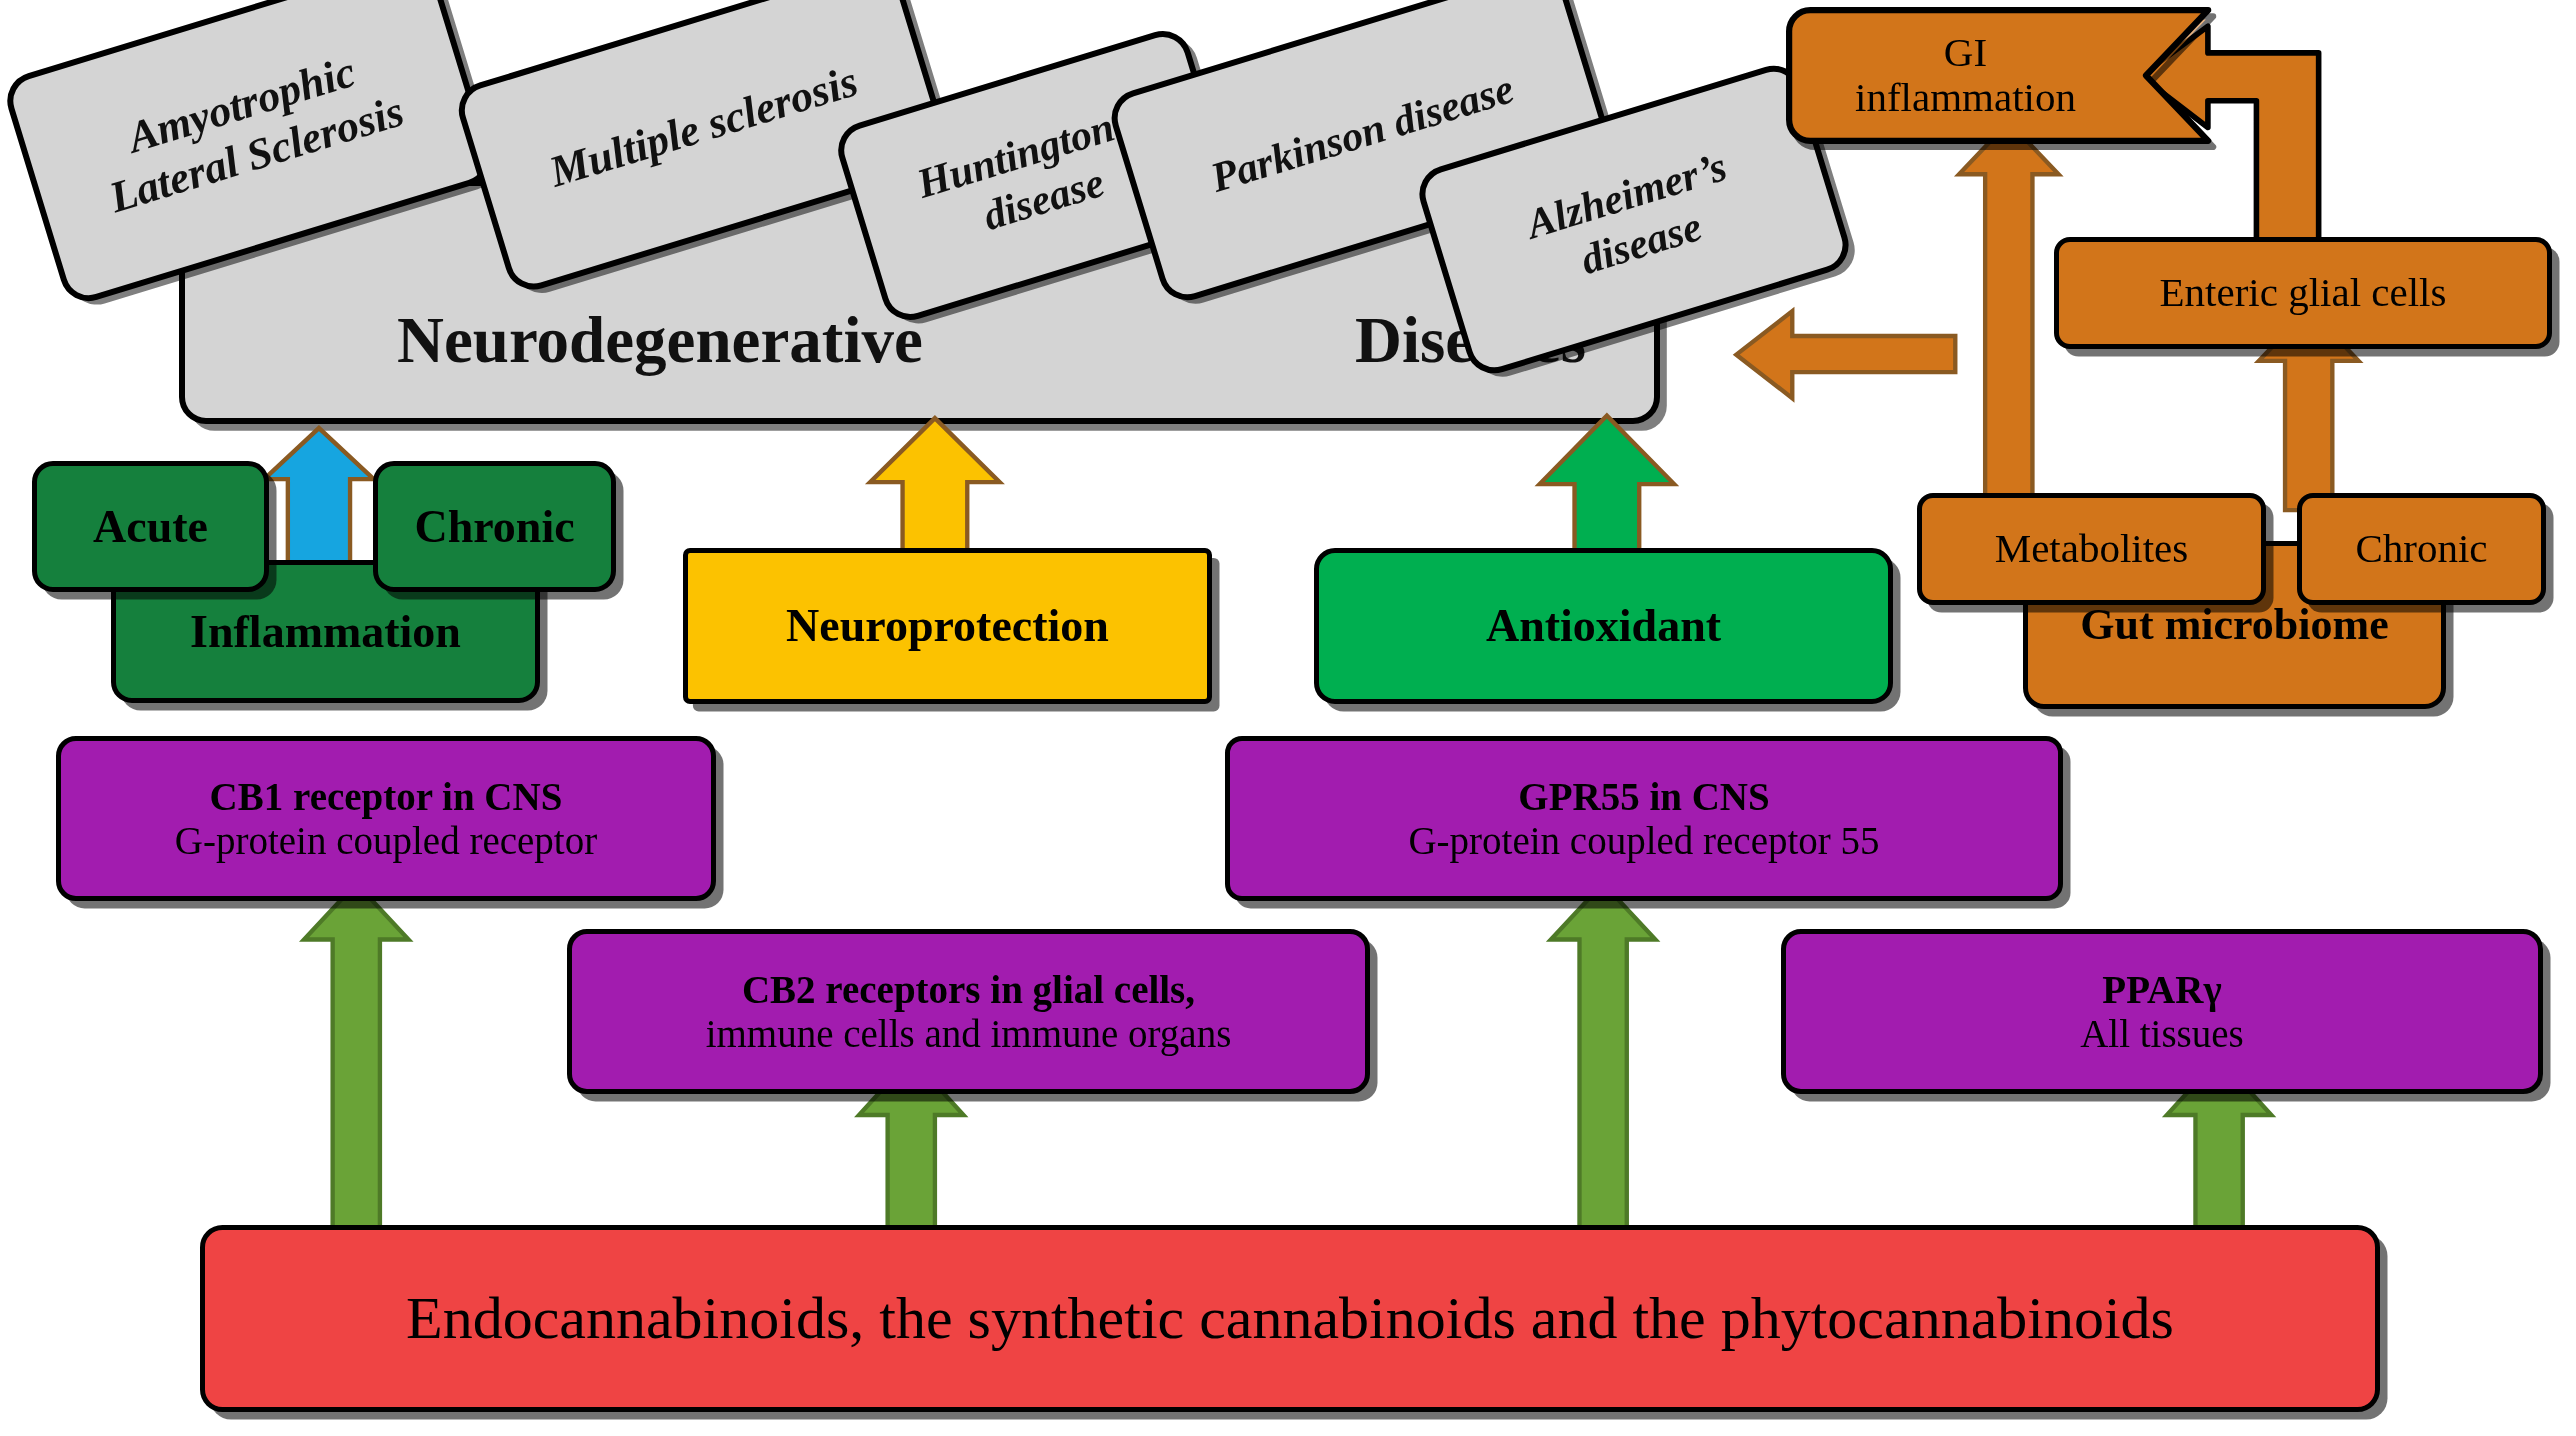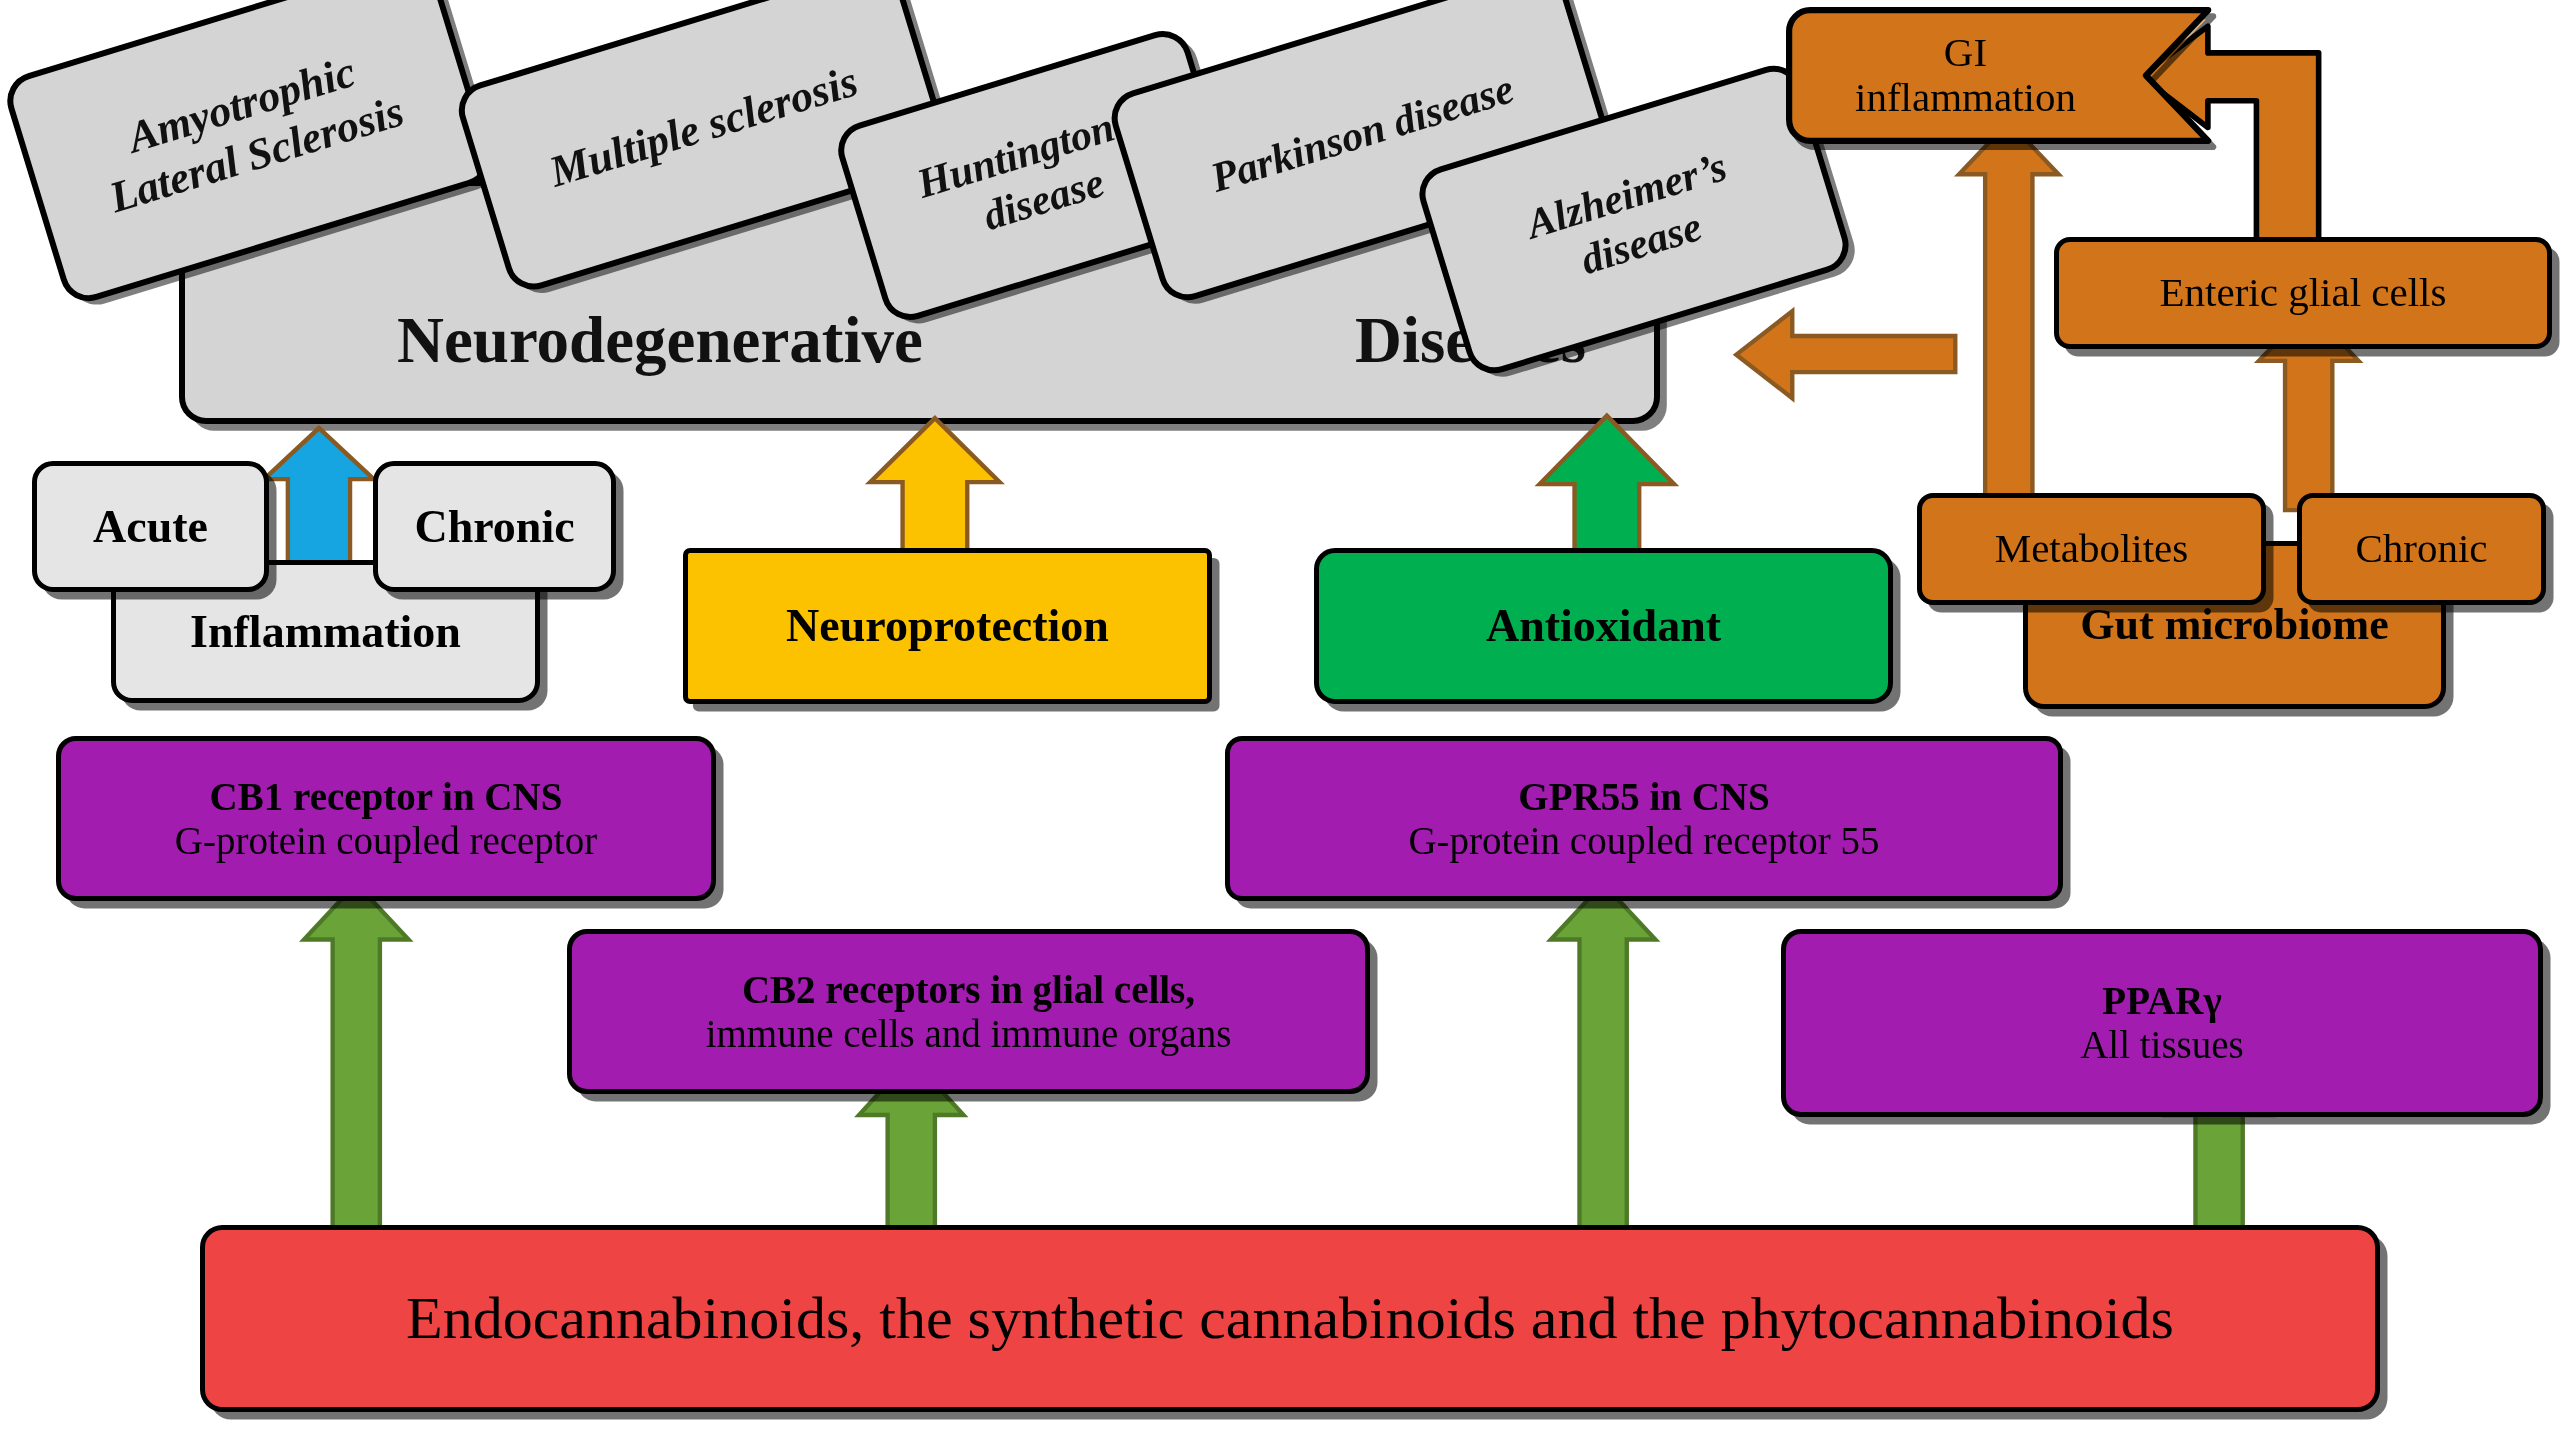--- a/index.html
+++ b/index.html
@@ -61,21 +61,21 @@
     position:absolute;
     white-space:nowrap;
     font-weight:bold;
     color:#111;
   }
 
   
   .arrowlayer{position:absolute;left:0;top:0;width:2576px;height:1436px;pointer-events:none;}
 
   
-  .c-blue{background:#e5e5e5;}
+  .c-blue{background:#15803d;}
   .c-yellow{background:#fcc200;}
   .c-green{background:#00af50;}
   .c-orange{background:#d2751a;}
   .c-cyan{background:#a21caf;}
   .c-lgreen{background:#ef4444;}
 
   .t-b{font-weight:bold;}
 </style>
 </head>
 <body>
@@ -210,21 +210,21 @@
   <div class="node c-cyan" style="left:1181px;top:736px;width:838px;height:165px;border-radius:17px;margin-left:44px;">
     <span class="t-b" style="font-size:39px;">GPR55 in CNS</span>
     <span style="font-size:39px;">G-protein coupled receptor 55</span>
   </div>
 
   <div class="node c-cyan" style="left:543px;top:929px;width:803px;height:165px;border-radius:20px;margin-left:24px;">
     <span class="t-b" style="font-size:39px;">CB2 receptors in glial cells,</span>
     <span style="font-size:39px;">immune cells and immune organs</span>
   </div>
 
-  <div class="node c-cyan" style="left:1781px;top:929px;width:762px;height:188px;border-radius:20px;">
+  <div class="node c-cyan" style="left:1781px;top:929px;width:762px;height:165px;border-radius:20px;">
     <span class="t-b" style="font-size:39px;">PPARγ</span>
     <span style="font-size:39px;">All tissues</span>
   </div>
 
   <div class="node c-lgreen" style="left:200px;top:1225px;width:2180px;height:187px;border-radius:22.4px;border-width:5px;">
     <span style="font-size:60px;white-space:nowrap;">Endocannabinoids, the synthetic cannabinoids and the phytocannabinoids</span>
   </div>
 
 </div>
 

